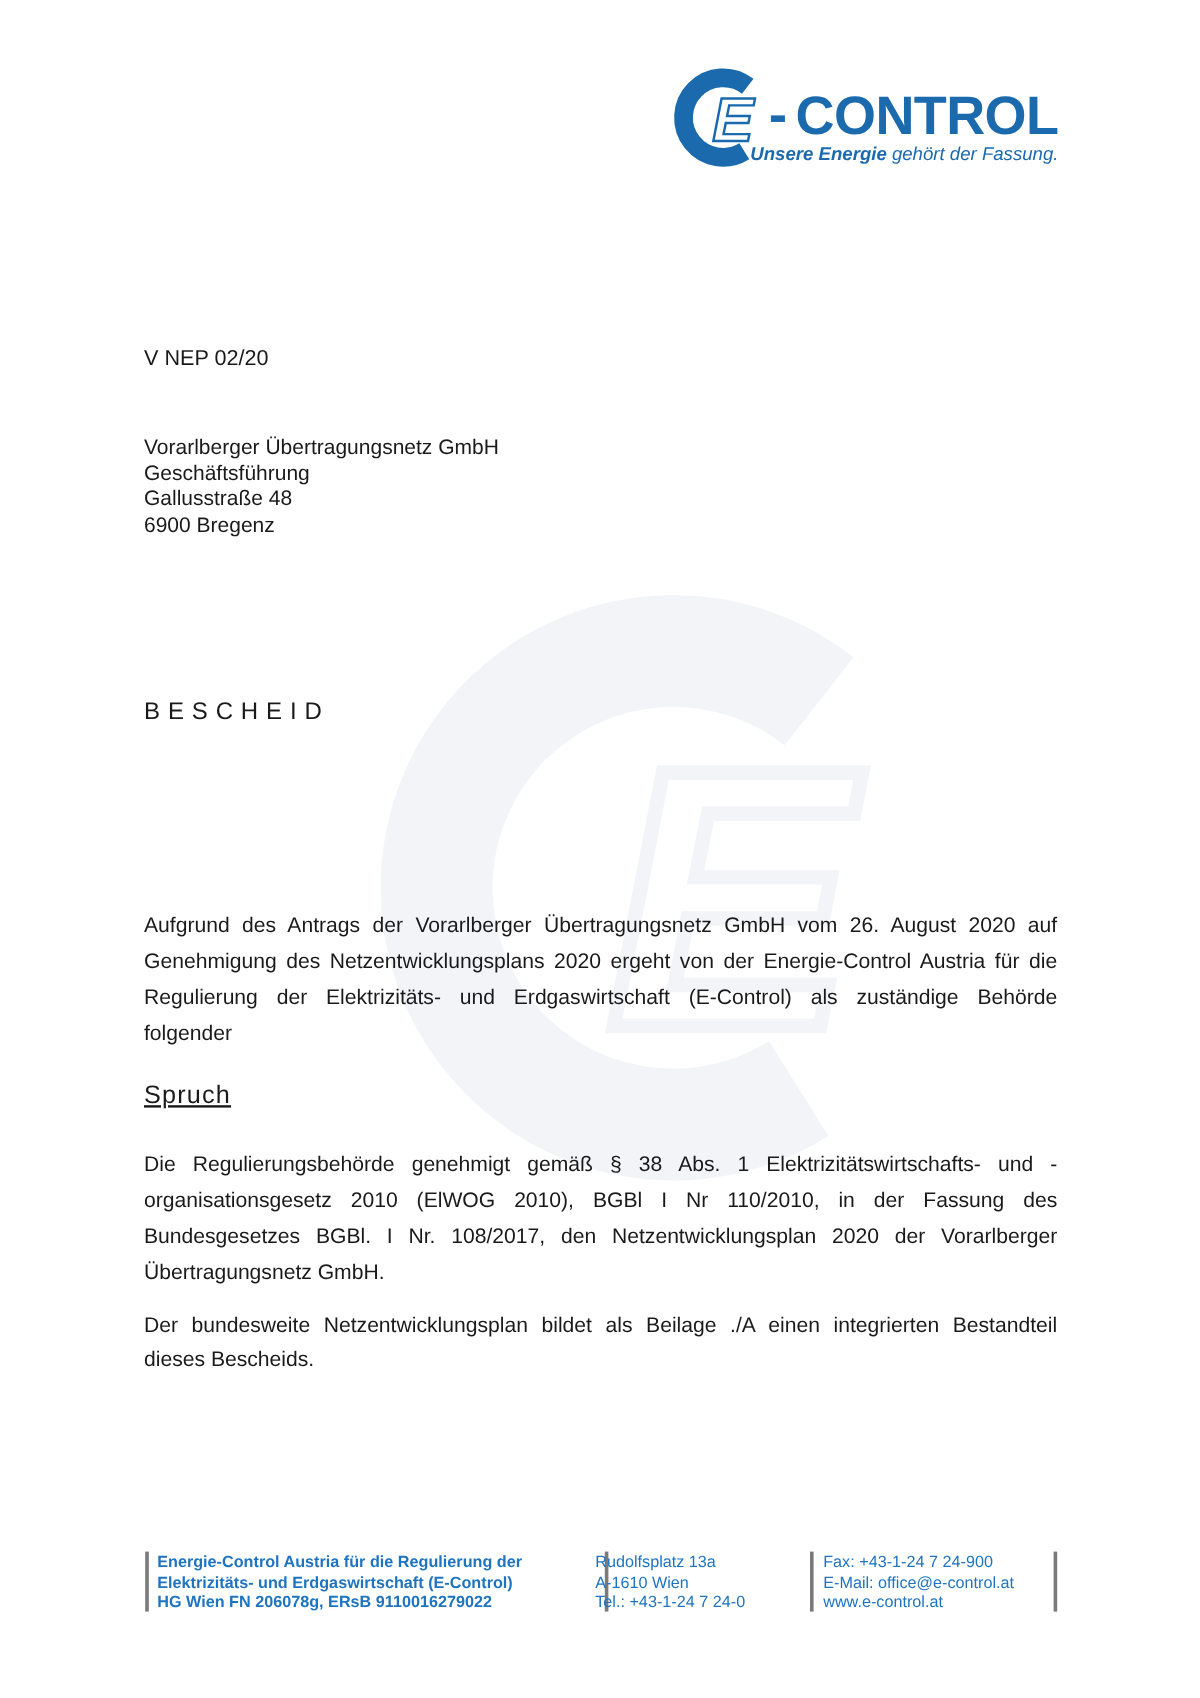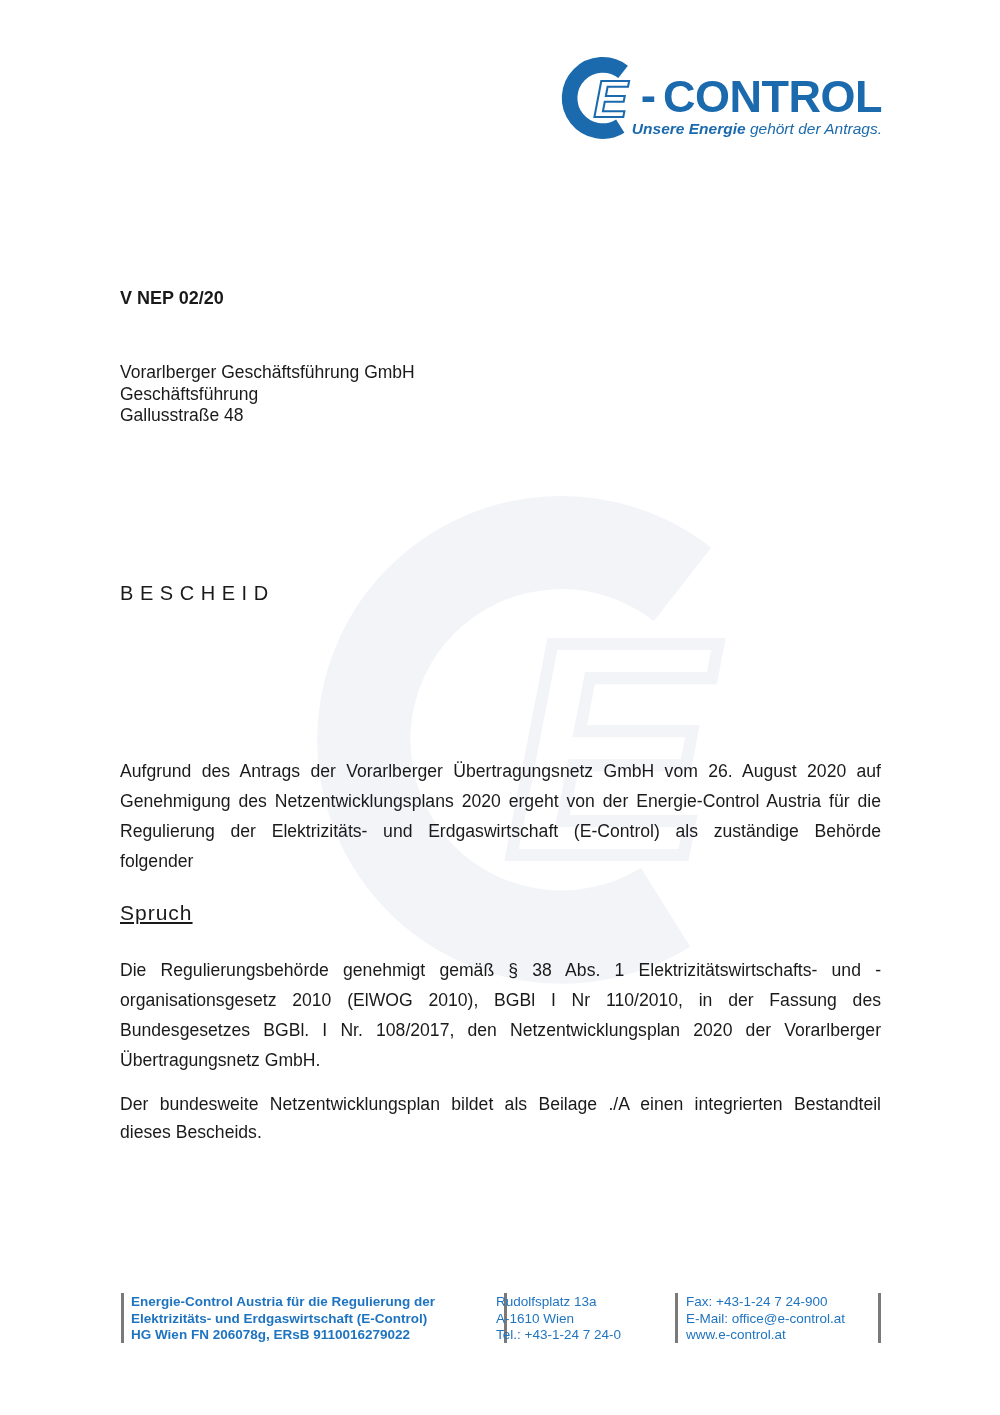--- a/index.html
+++ b/index.html
@@ -32,21 +32,21 @@
           font-family:"Liberation Sans", sans-serif;font-style:italic;font-weight:bold;font-size:56px;}
   .logo-dash{color:var(--brand_blue);font-weight:bold;font-size:46px;line-height:1;
              margin:0 7px 6px -4px;}
   .logo-control{color:var(--brand_blue);font-weight:bold;font-size:45px;line-height:1;
                 letter-spacing:-0.5px;margin-bottom:4px;}
   .tagline{margin-top:-24px;text-align:right;font-style:italic;font-size:15.5px;
            color:var(--brand_blue);position:relative;z-index:2;}
   .tagline-bold{font-weight:bold;}
   
   .content{position:relative;z-index:1;}
-  .ref{position:absolute;left:120px;top:288px;font-size:18px;font-weight:bold;}
+  .ref{position:absolute;left:120px;top:288px;font-size:18px;}
   .recipient{position:absolute;left:120px;top:362px;font-size:17.5px;line-height:21.5px;}
   .doc-title{position:absolute;left:120px;top:582px;width:760px;
              font-size:20px;letter-spacing:0.5px;}
   .para{position:absolute;left:120px;width:761px;font-size:17.6px;line-height:30px;}
   .p1{top:756px;}
   .spruch{position:absolute;left:120px;top:901px;width:760px;text-align:left;
           font-size:21px;letter-spacing:1px;text-decoration:underline;}
   .p2{top:955px;}
   .p3{top:1090px;line-height:28px;}
   .jline{text-align:justify;text-align-last:justify;}
@@ -72,31 +72,32 @@
 
   <div class="logo">
     <div class="logo-top">
       <svg class="logo-mark" viewBox="0 0 100 100">
         <path class="mark-c" d="M 76.2 21.6 A 36 36 0 1 0 73.1 80.5"></path>
         <text class="mark-e" x="44" y="71">E</text>
       </svg>
       <span class="logo-dash">-</span>
       <span class="logo-control">CONTROL</span>
     </div>
-    <div class="tagline"><span class="tagline-bold">Unsere Energie</span><span> gehört der Antrags.</span></div>
+    <div class="tagline"><span class="tagline-bold">Unsere Energie</span><span> gehört der Fassung.</span></div>
   </div>
 
   <div class="content">
 
     <div class="ref">V NEP 02/20</div>
 
     <div class="recipient">
-      <div>Vorarlberger Geschäftsführung GmbH</div>
+      <div>Vorarlberger Übertragungsnetz GmbH</div>
       <div>Geschäftsführung</div>
       <div>Gallusstraße 48</div>
+      <div>6900 Bregenz</div>
     </div>
 
     <div class="doc-title">B E S C H E I D</div>
 
     <div class="para p1">
       <div class="jline">Aufgrund des Antrags der Vorarlberger Übertragungsnetz GmbH vom 26. August 2020 auf</div>
       <div class="jline">Genehmigung des Netzentwicklungsplans 2020 ergeht von der Energie-Control Austria für die</div>
       <div class="jline">Regulierung der Elektrizitäts- und Erdgaswirtschaft (E-Control) als zuständige Behörde</div>
       <div class="jlast">folgender</div>
     </div>

